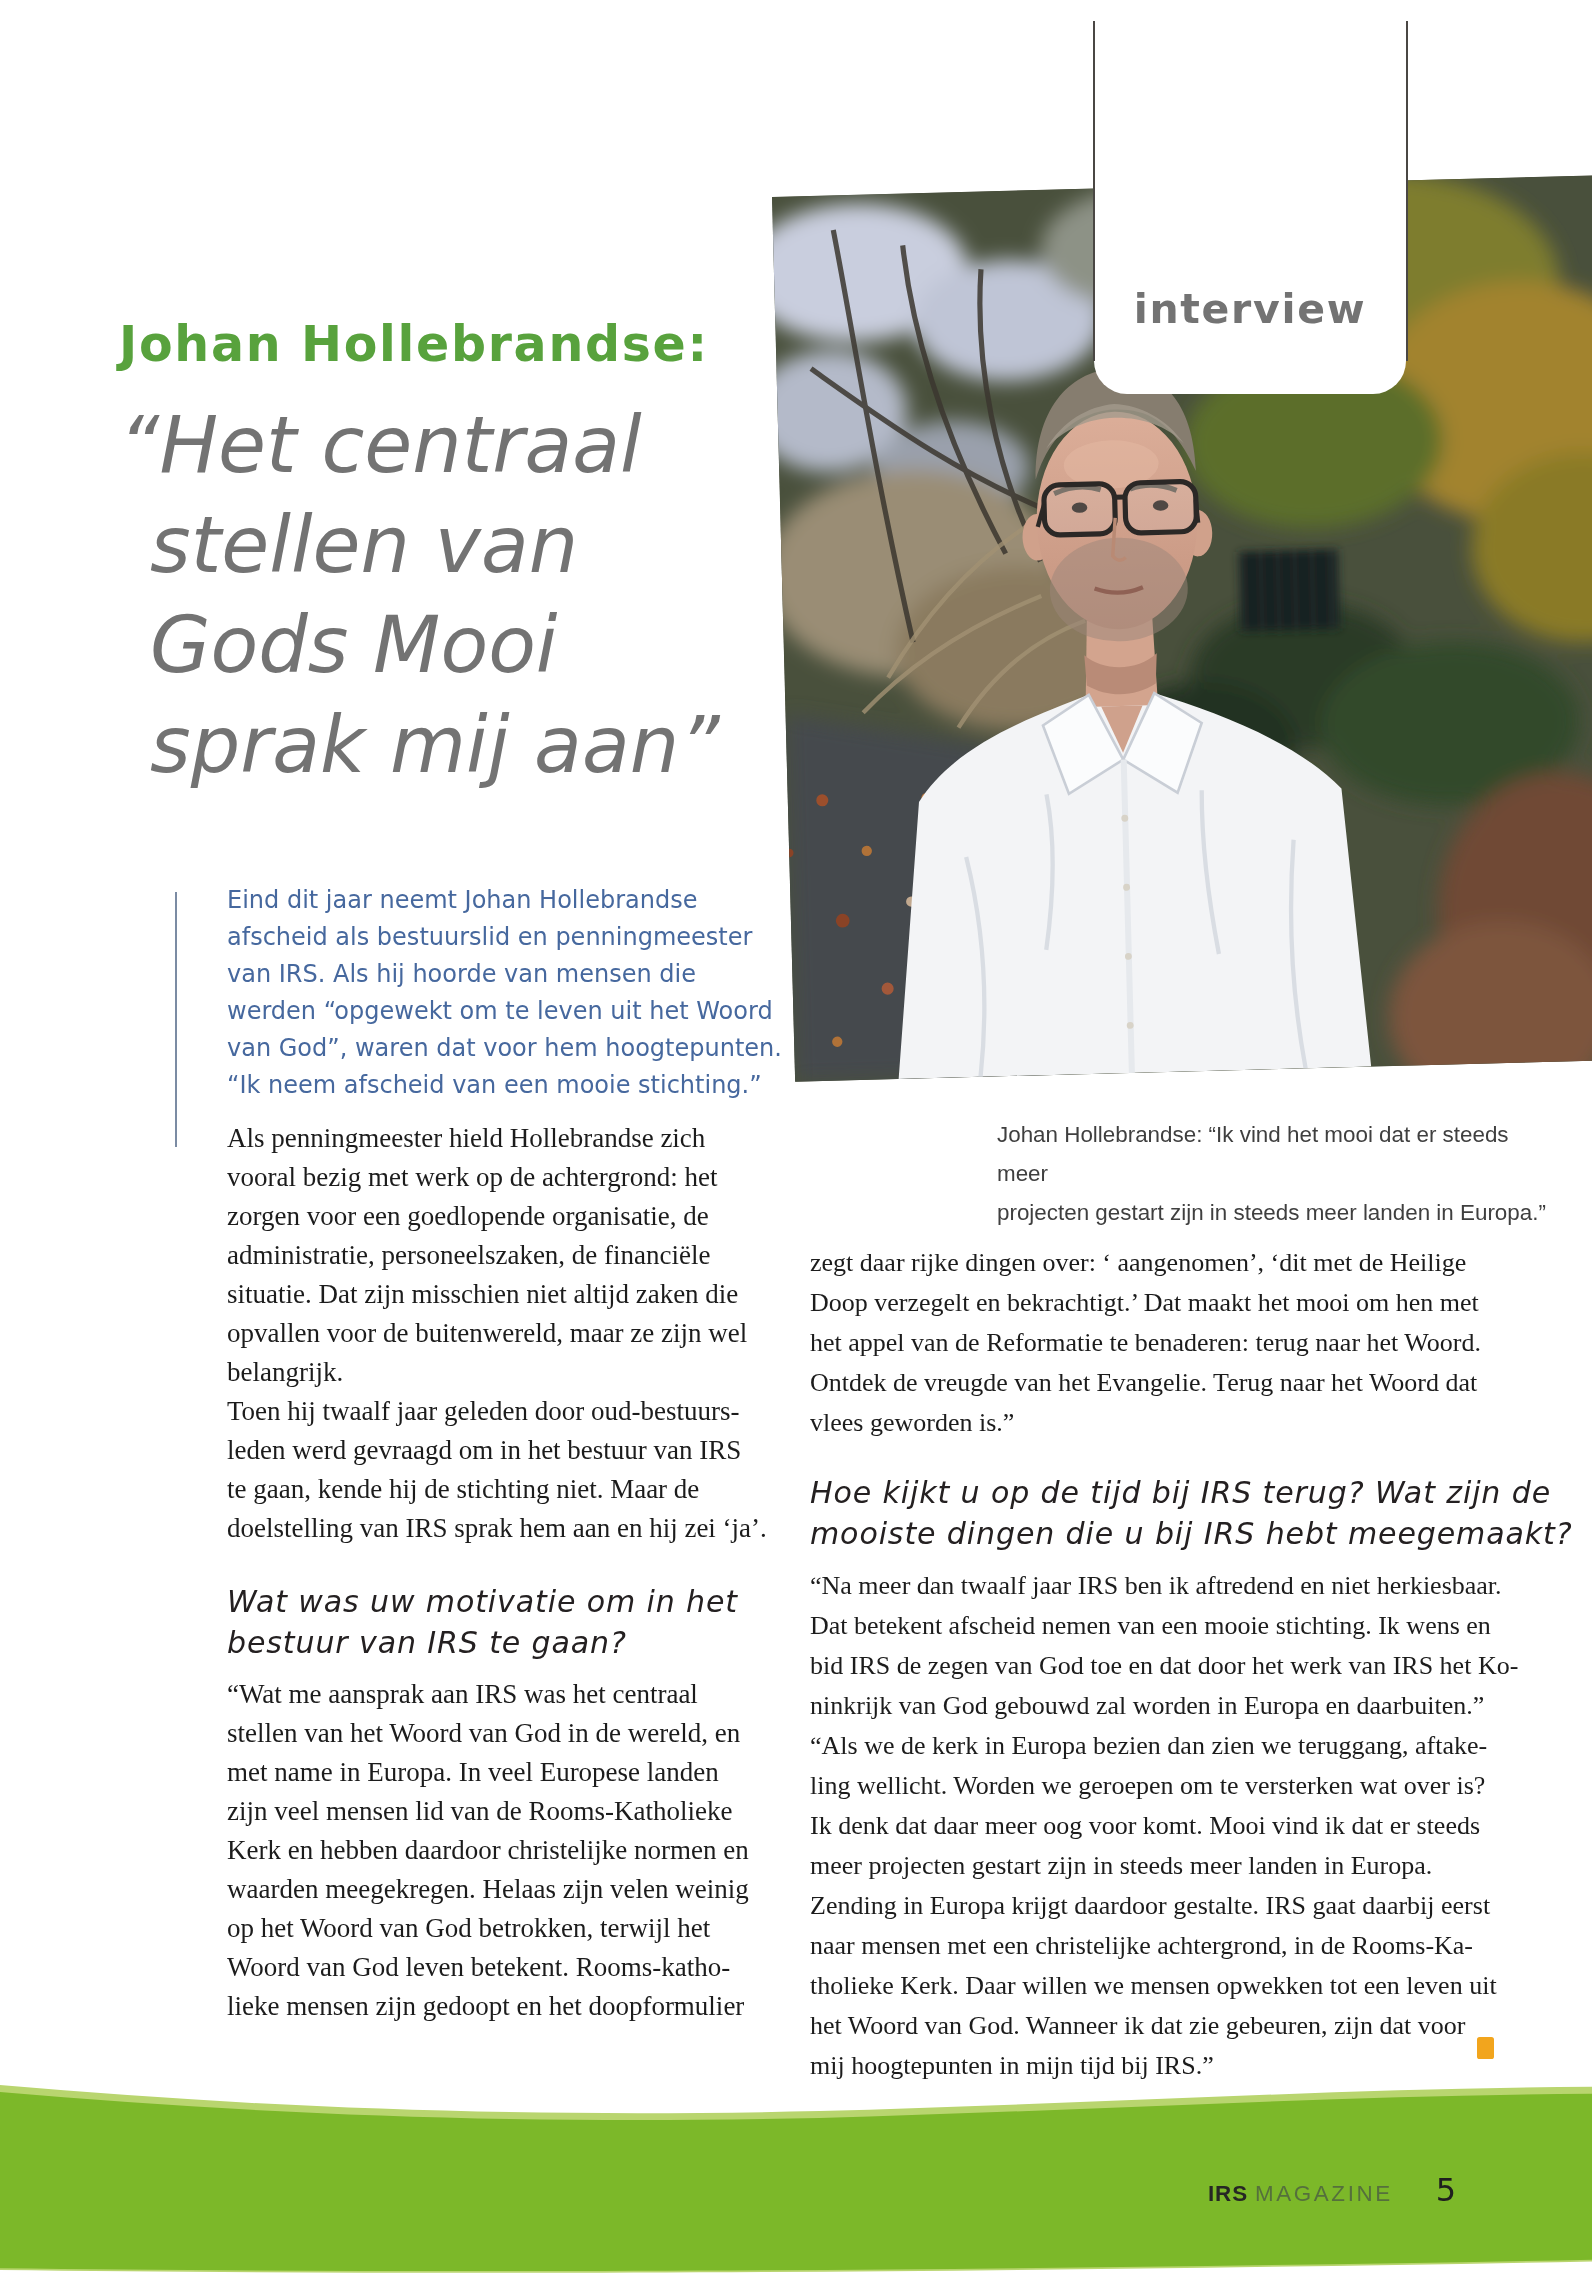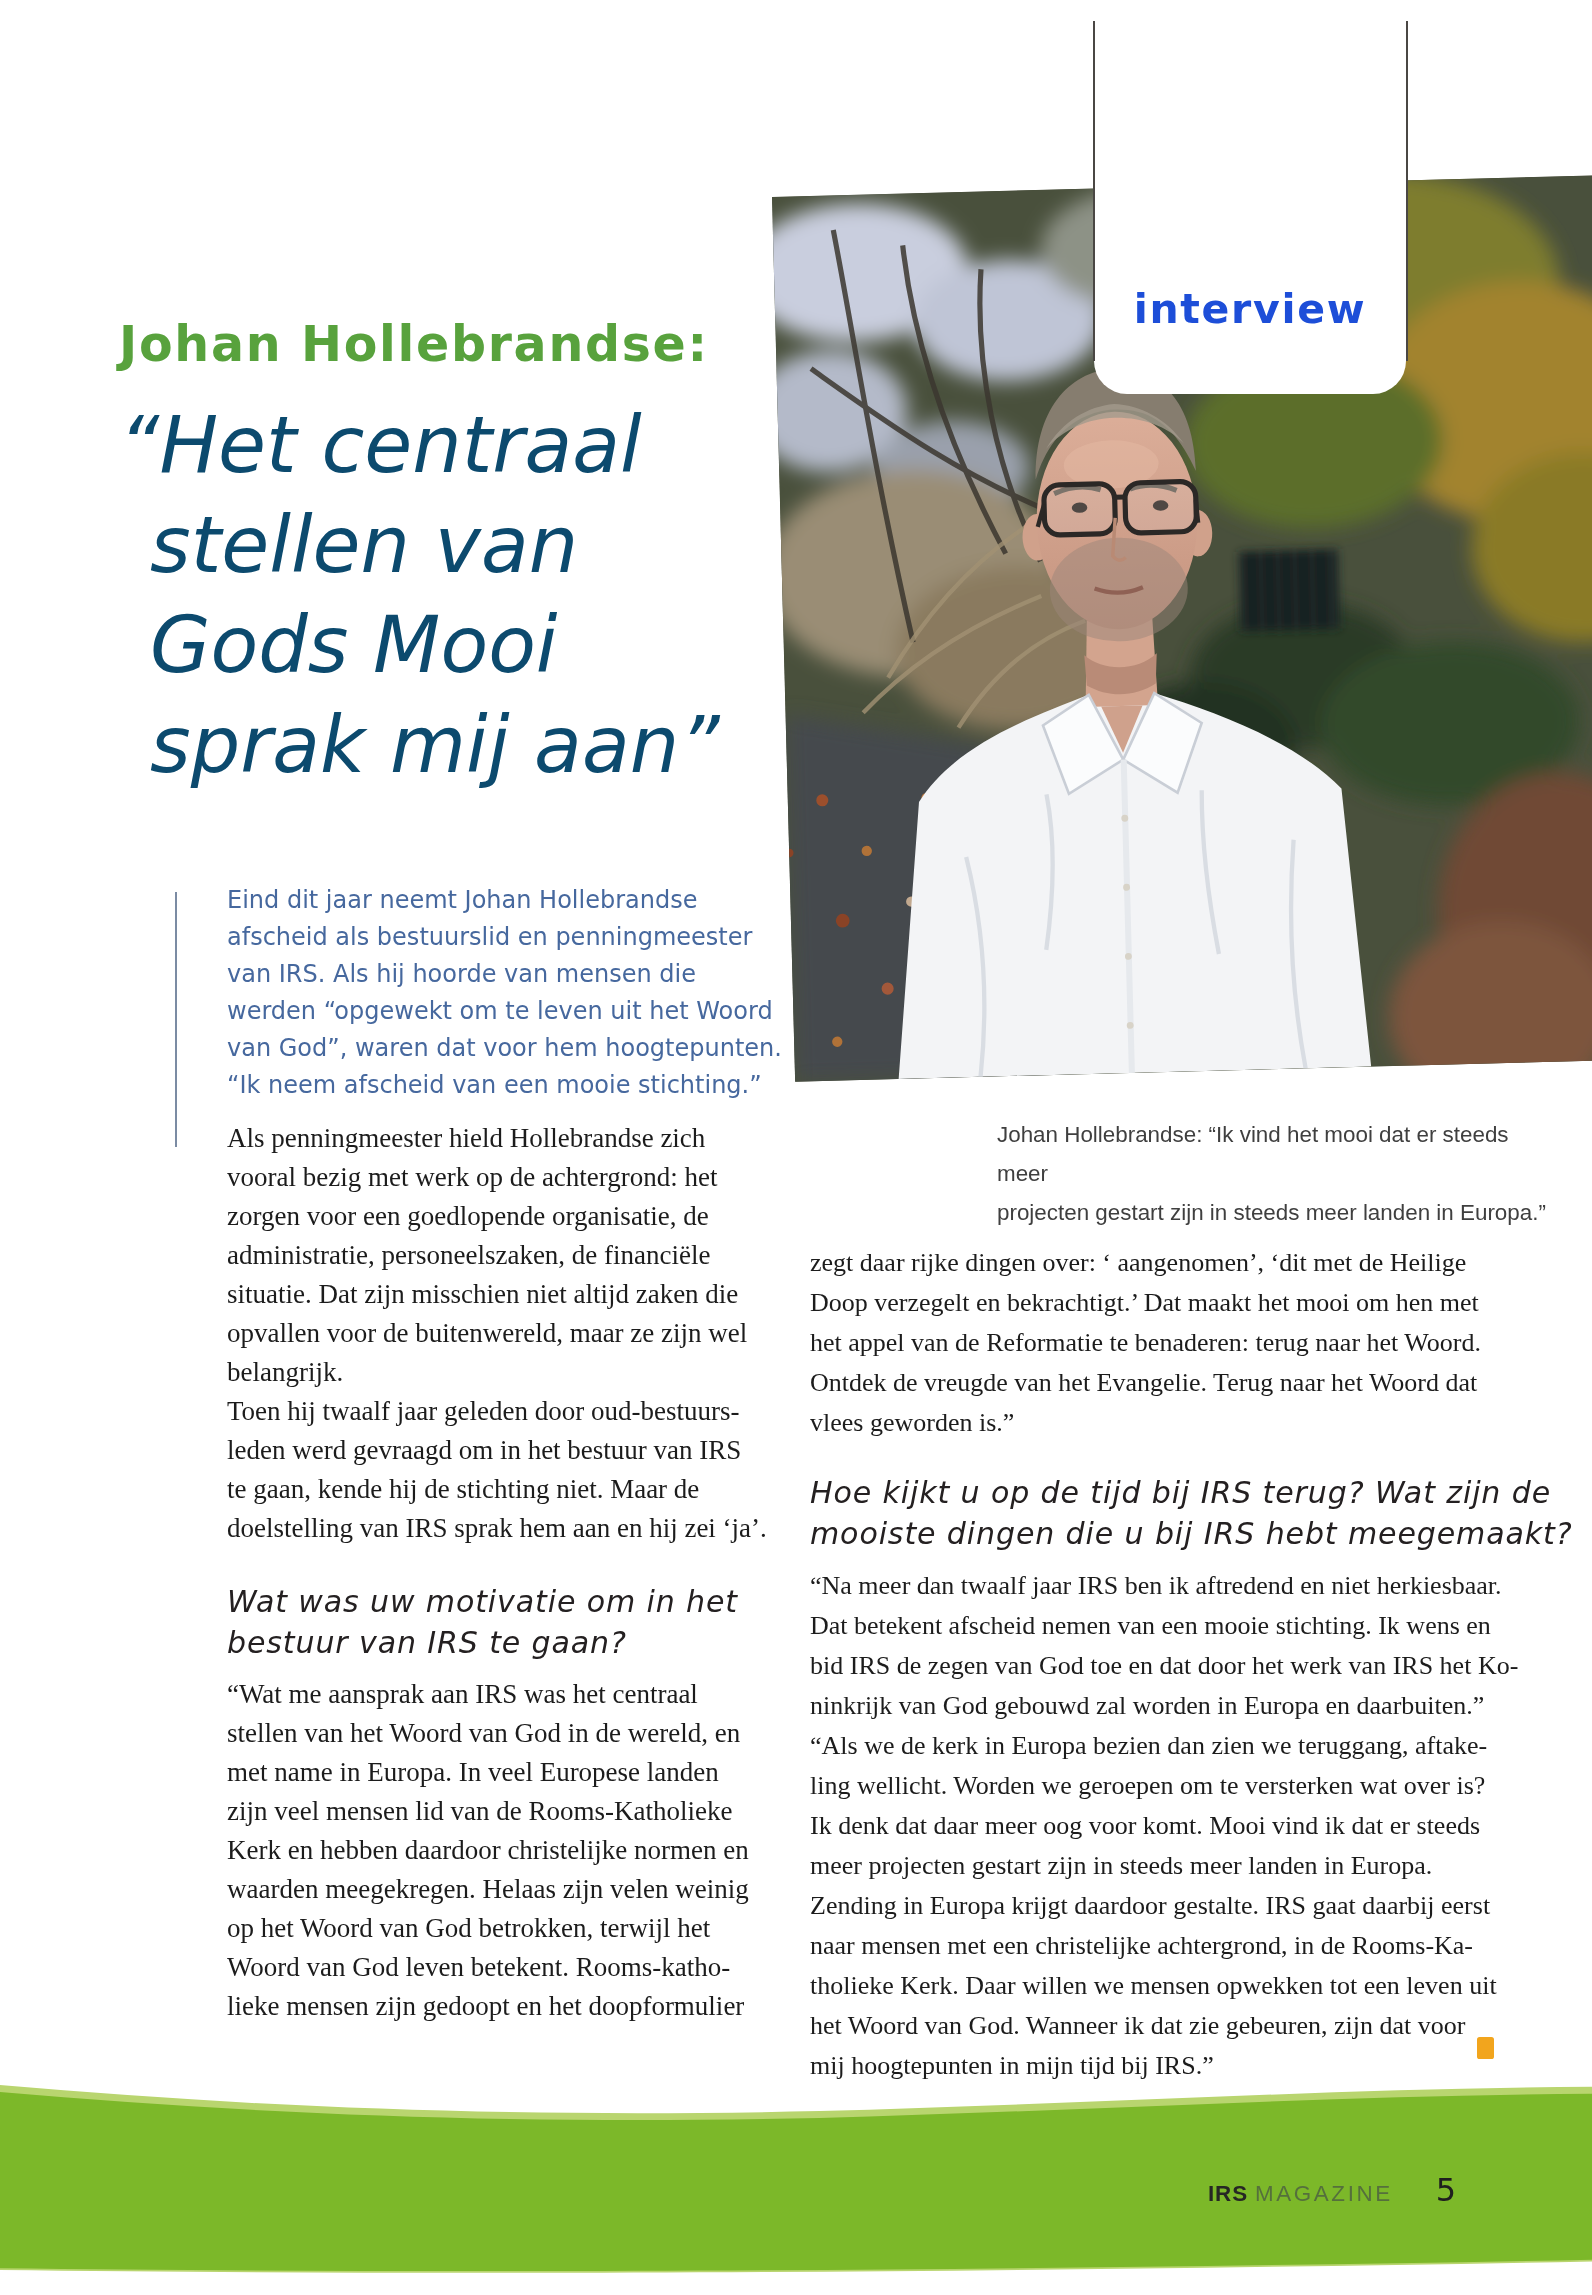--- a/index.html
+++ b/index.html
@@ -9,21 +9,21 @@
   }
   
   .kicker{
     position:absolute;left:119px;top:316px;
     font-family:"DejaVu Sans",sans-serif;font-weight:bold;
     font-size:49px;letter-spacing:1.7px;color:#58a23d;white-space:nowrap;
   }
   .quote{
     position:absolute;left:119px;top:395px;width:742px;
     font-family:"DejaVu Sans",sans-serif;font-style:italic;
-    font-size:78px;line-height:100px;color:#0c4a6e;
+    font-size:78px;line-height:100px;color:#737373;
   }
   .quote .qline{white-space:nowrap;}
   .quote .qline.indent{padding-left:31px;}
   
   .intro-rule{
     position:absolute;left:175px;top:892px;width:1.7px;height:255px;background:#7b8ba3;
   }
   .intro{
     position:absolute;left:227px;top:882px;width:673px;
     font-family:"DejaVu Sans",sans-serif;font-size:24px;line-height:37px;
@@ -44,21 +44,21 @@
   .tab{
     position:absolute;left:1094px;top:0px;width:312px;height:394px;
     background:#ffffff;border-radius:0 0 33px 33px;z-index:5;
   }
   .tab-line{position:absolute;top:21px;width:1.7px;height:340px;background:#4a4744;z-index:6;}
   .tab-line.left{left:1093px;}
   .tab-line.right{left:1406px;}
   .tab-label{
     position:absolute;left:1094px;top:285px;width:312px;text-align:center;z-index:7;
     font-family:"DejaVu Sans",sans-serif;font-weight:bold;
-    font-size:41px;letter-spacing:1.7px;color:#1d4ed8;
+    font-size:41px;letter-spacing:1.7px;color:#737373;
   }
   
   .col{position:absolute;color:#1c1c1c;}
   .col .para{font-family:"Liberation Serif",serif;white-space:pre-line;margin:0;}
   .col .qhead{
     font-family:"DejaVu Sans",sans-serif;font-style:italic;
     color:#242021;white-space:pre-line;letter-spacing:0.9px;
   }
   .col-left{left:227px;top:1119px;width:570px;}
   .col-left .para{font-size:27px;line-height:39px;}

